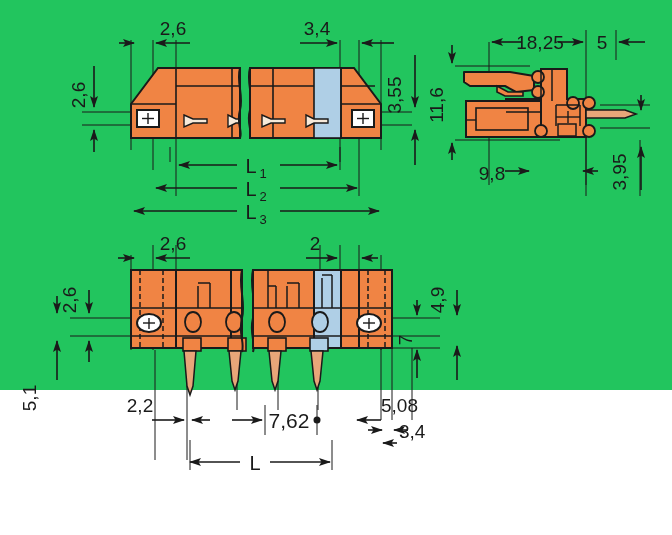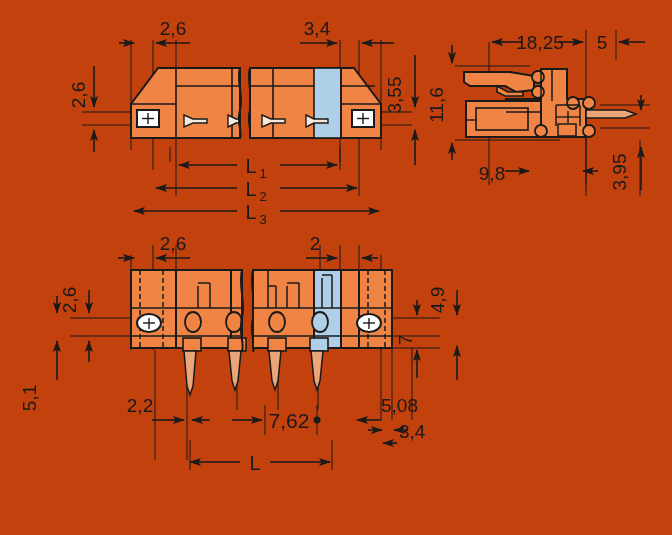--- a/index.html
+++ b/index.html
@@ -1,18 +1,18 @@
 <!DOCTYPE html>
 <html><head>
 <meta charset="utf-8">
 <style>
   html,body{margin:0;padding:0;background:#ffffff;}
   body{width:672px;height:535px;overflow:hidden;
        font-family:"Liberation Sans", sans-serif;}
-  #stage{position:relative;width:672px;height:535px;background:#c2410c;}
+  #stage{position:relative;width:672px;height:390px;background:#22c55e;}
   svg{display:block;}
   text{font-family:"Liberation Sans", sans-serif;fill:#1a1a1a;}
 </style>
 </head>
 <body>
 
 <div id="stage">
 <svg width="672" height="535" viewBox="0 0 672 535">
 
   <defs>

